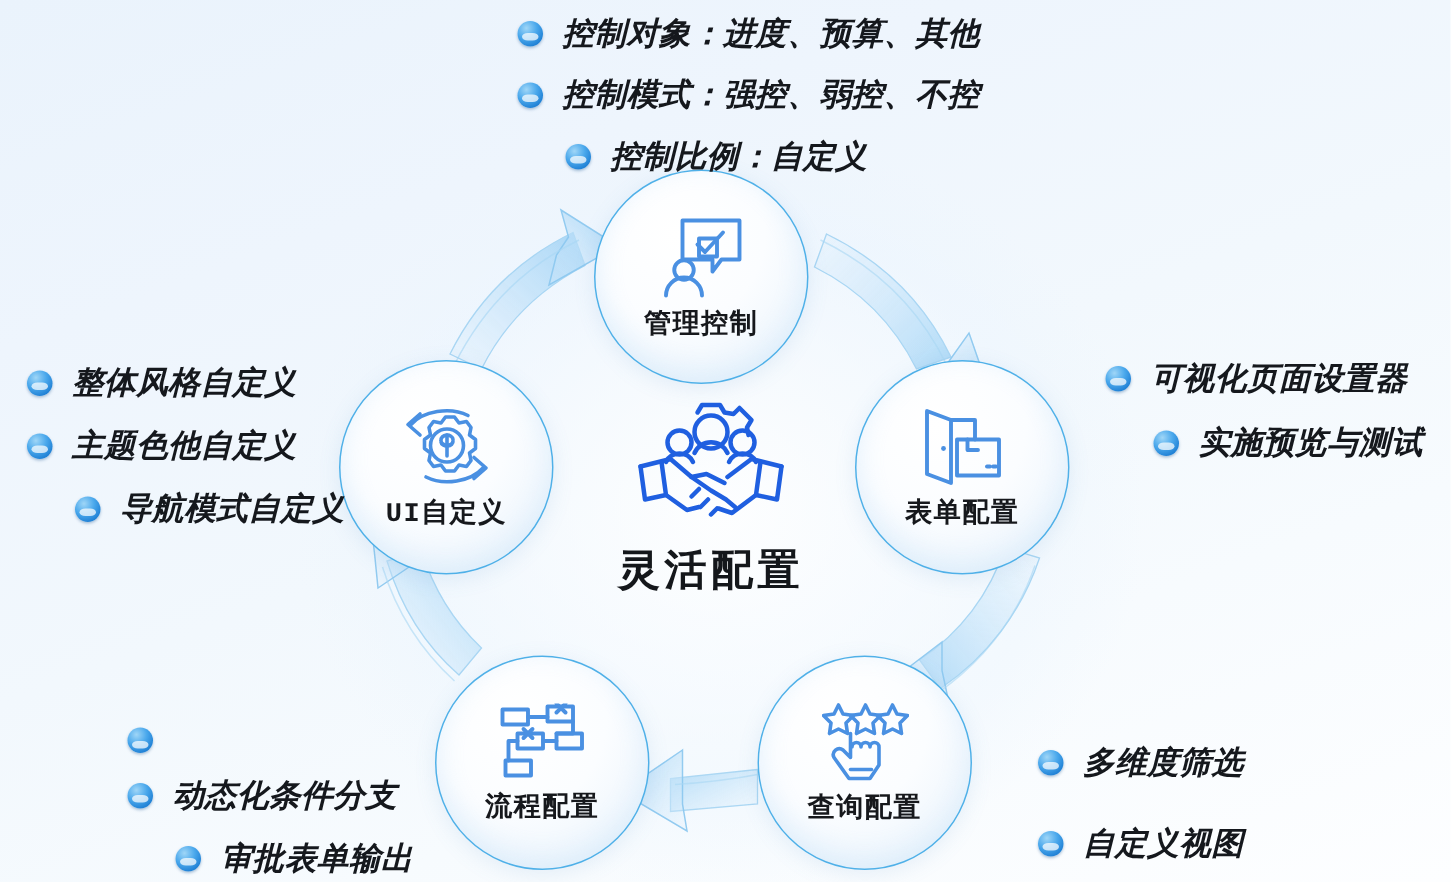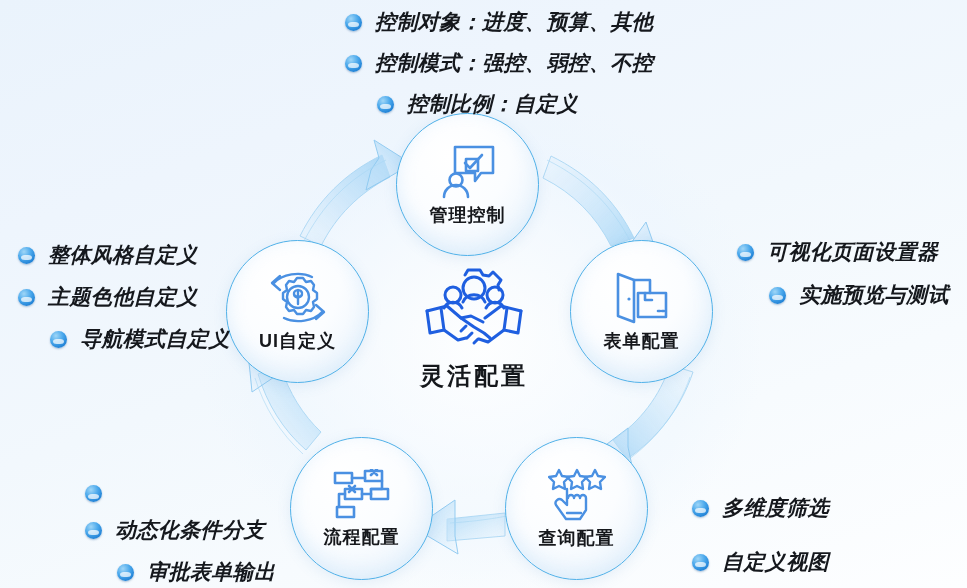--- a/index.html
+++ b/index.html
@@ -14,32 +14,32 @@
     pointer-events:none;}
   svg.ring{position:absolute;left:0;top:0;width:967px;height:588px;}
 
   
   .node{position:absolute;border-radius:50%;
     background:radial-gradient(circle at 38% 30%,#ffffff 0%,#fbfdff 45%,#eef6fd 78%,#e4f0fb 100%);
     border:1.6px solid #4fb0e8;
     box-shadow:0 3px 14px rgba(90,150,200,.13), inset 0 -6px 18px rgba(200,226,248,.45);
     display:flex;flex-direction:column;align-items:center;justify-content:center;}
   .node .ic{margin-bottom:4px;line-height:0;}
-  .node .lbl{font-family:Liberation Sans, sans-serif;font-weight:bold;color:#16181c;
+  .node .lbl{font-family:Liberation Mono, monospace;font-weight:bold;color:#16181c;
     font-size:18px;letter-spacing:1px;}
   #node-top{left:396px;top:113px;width:141px;height:141px;}
   #node-right{left:570px;top:240px;width:141px;height:141px;}
   #node-bottomright{left:505px;top:437px;width:141px;height:141px;}
   #node-bottomleft{left:290px;top:437px;width:141px;height:141px;}
   #node-left{left:226px;top:240px;width:141px;height:141px;}
 
   
   #hub{position:absolute;left:389px;top:262px;width:170px;height:135px;
     display:flex;flex-direction:column;align-items:center;justify-content:flex-start;}
-  #hub .hub-label{font-family:"Liberation Sans",sans-serif;font-weight:bold;font-size:24px;
+  #hub .hub-label{font-family:"Liberation Sans",sans-serif;font-weight:bold;font-size:28px;
     color:#14171b;letter-spacing:3px;margin-top:6px;}
 
   
   .ann{position:absolute;}
   .ann .row{display:flex;align-items:center;margin-bottom:13px;white-space:nowrap;}
   .ann .row:last-child{margin-bottom:0;padding-left:32px;}
   .ann .txt{font-family:"Liberation Serif",serif;font-style:italic;font-weight:bold;
     font-size:21px;color:#15181d;letter-spacing:.4px;}
   .bullet{width:17px;height:17px;border-radius:50%;flex:0 0 17px;margin-right:13px;
     background:radial-gradient(circle at 35% 28%,#9fd6f7 0%,#4aa8ec 42%,#1e7fd4 78%,#1769b8 100%);

